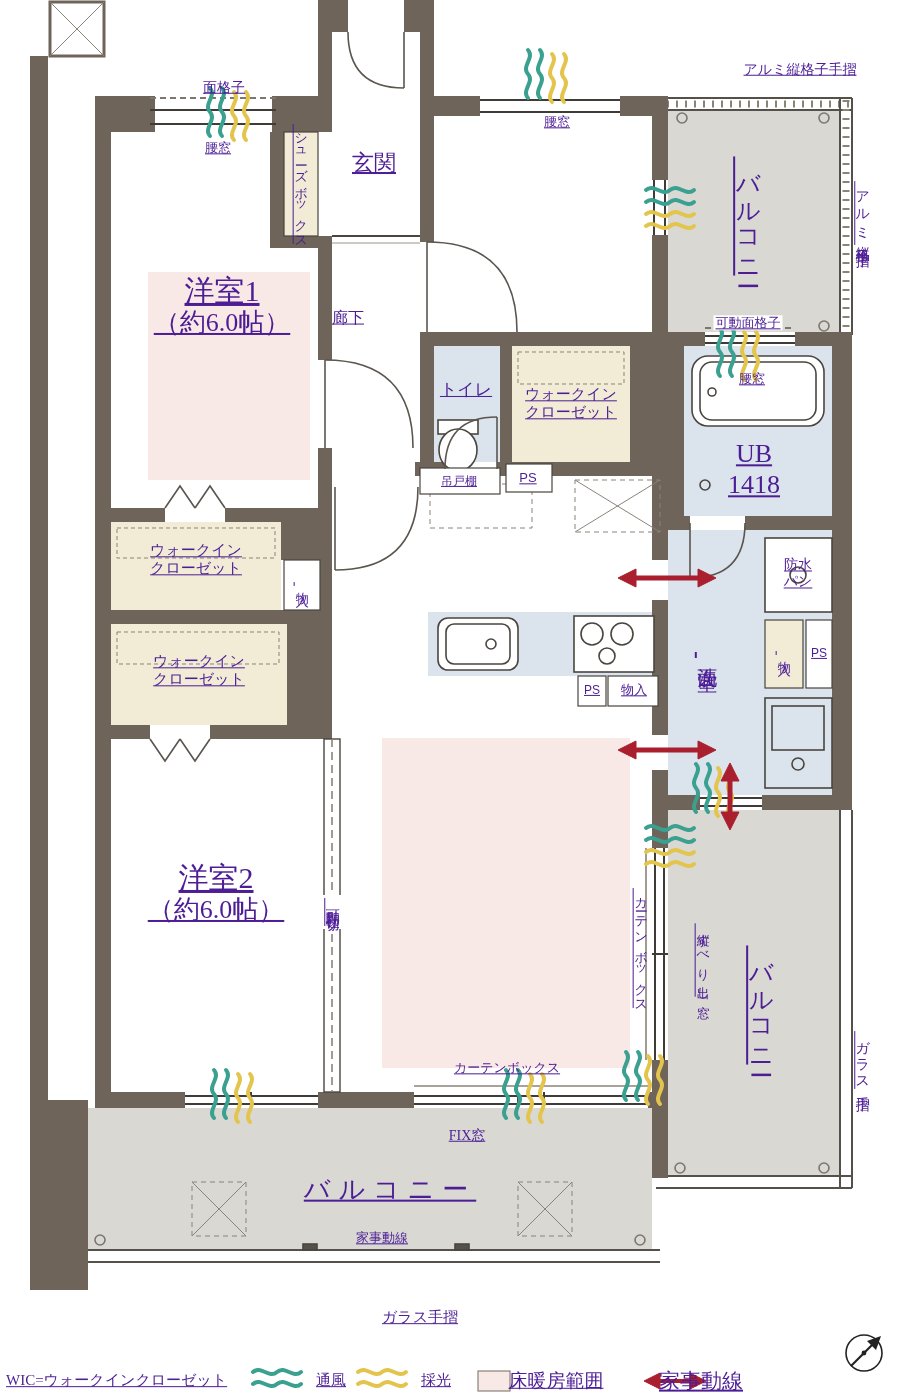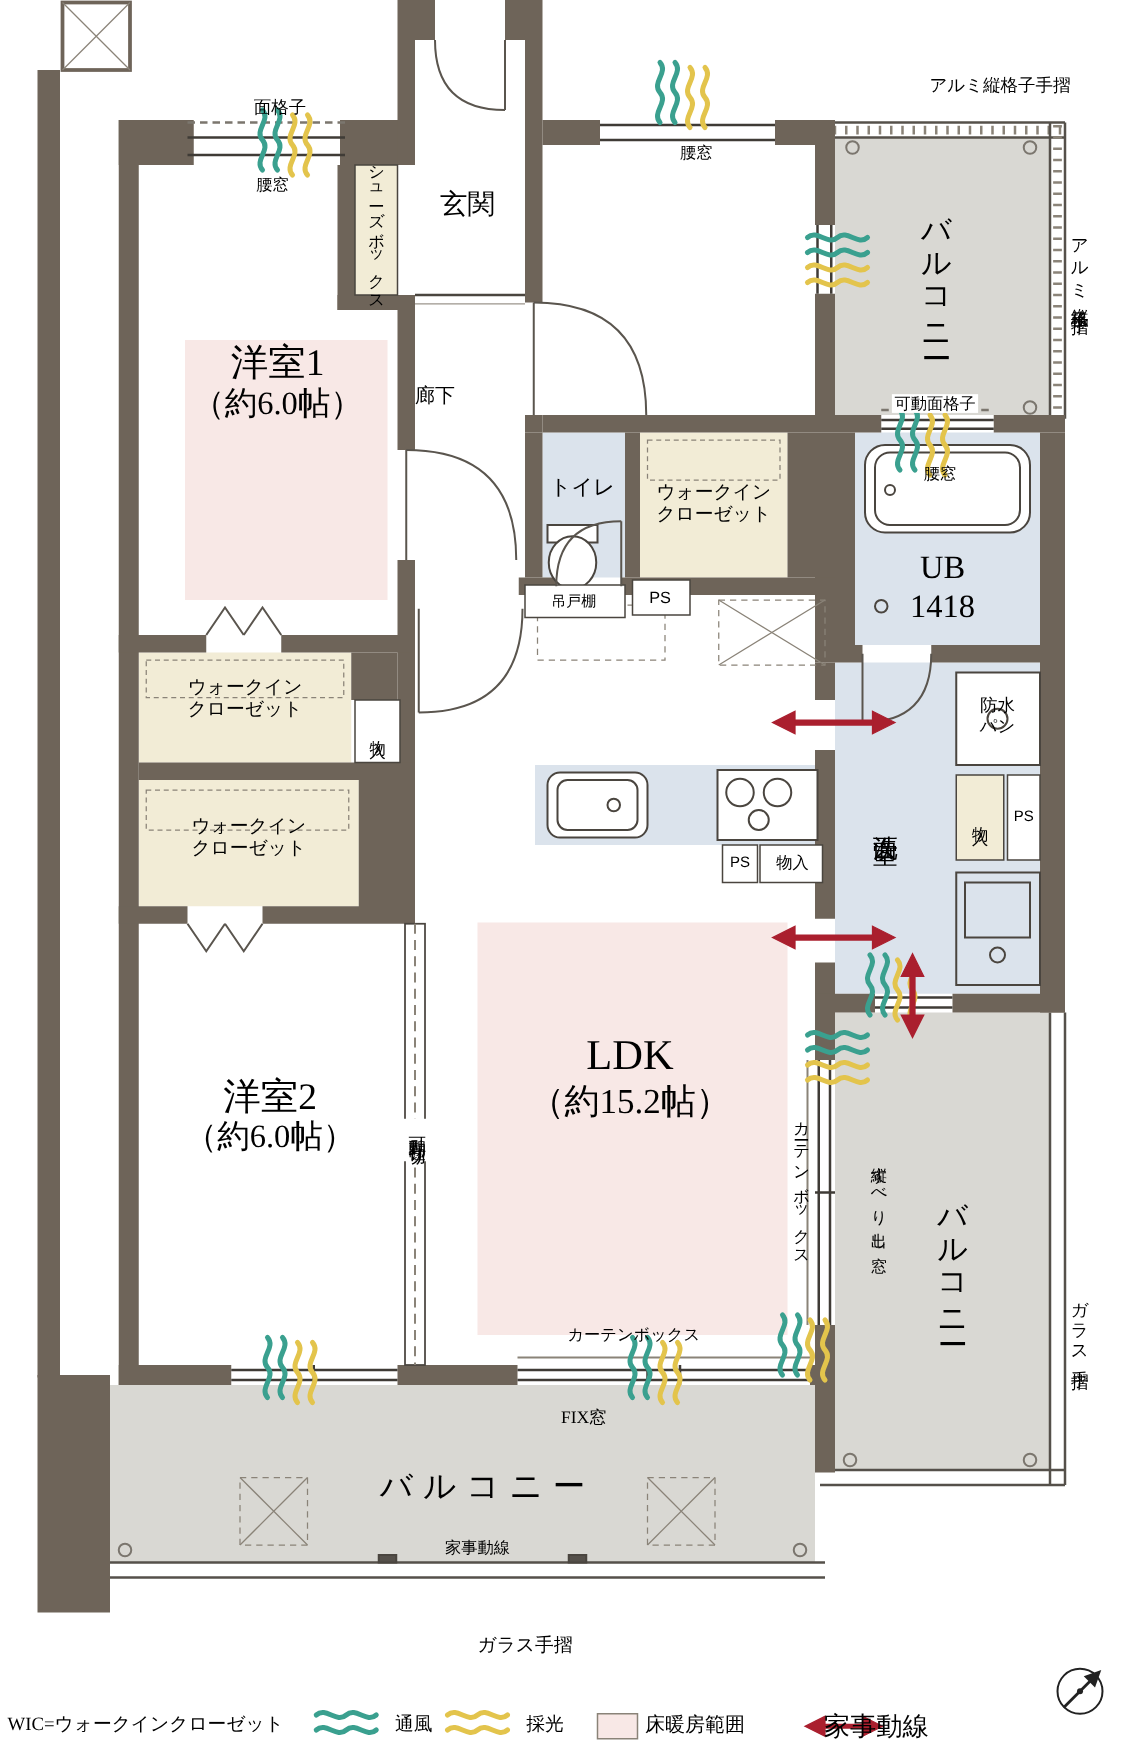--- a/index.html
+++ b/index.html
@@ -1,20 +1,20 @@
 <!DOCTYPE html>
 <html><head>
 <meta charset="utf-8">
 <style>
   html,body{margin:0;padding:0;background:#ffffff;}
   .canvas{position:relative;width:900px;height:1395px;background:#fff;
     font-family:"Liberation Serif","DejaVu Serif",serif;overflow:hidden;}
   .canvas svg{position:absolute;left:0;top:0;}
   .lbl{position:absolute;transform:translate(-50%,-50%);white-space:nowrap;
-    color:#000000;line-height:1.18;text-align:center;}
+    color:#4c1d95;line-height:1.18;text-align:center;text-decoration:underline;}
   .lbl.v{writing-mode:vertical-rl;text-orientation:upright;letter-spacing:2px;}
   .lbl.left{transform:translate(0,-50%);text-align:center;}
   .lbl.bgw{background:#fff;padding:3px 1px;}
   .sp8{letter-spacing:8px;}
   use.t{stroke:#3aa08f;}
   use.y{stroke:#e3c44c;}
 </style>
 </head>
 <body>
 
@@ -290,24 +290,20 @@
 </svg>
 
 <div class="lbl" style="left:222px;top:306px;font-size:30px">
   <div>洋室1</div>
   <div style="font-size:26px">（約6.0帖）</div>
 </div>
 <div class="lbl" style="left:216px;top:893px;font-size:30px">
   <div>洋室2</div>
   <div style="font-size:26px">（約6.0帖）</div>
 </div>
-<div class="lbl" style="left:504px;top:862px;font-size:34px">
-  <div>LDK</div>
-  <div style="font-size:28px">（約15.2帖）</div>
-</div>
 
 <div class="lbl" style="left:374px;top:163px;font-size:22px">玄関</div>
 <div class="lbl" style="left:348px;top:318px;font-size:16px">廊下</div>
 <div class="lbl" style="left:466px;top:390px;font-size:17px">トイレ</div>
 
 <div class="lbl" style="left:571px;top:404px;font-size:15px">
   <div>ウォークイン</div>
   <div>クローゼット</div>
 </div>
 <div class="lbl" style="left:196px;top:560px;font-size:15px">
@@ -355,16 +351,16 @@
 <div class="lbl" style="left:467px;top:1136px;font-size:14px">FIX窓</div>
 <div class="lbl" style="left:382px;top:1238px;font-size:13px">家事動線</div>
 
 <div class="lbl v" style="left:748px;top:216px;font-size:24px">バルコニー</div>
 <div class="lbl v" style="left:761px;top:1005px;font-size:24px">バルコニー</div>
 <div class="lbl sp8" style="left:390px;top:1190px;font-size:26px">バルコニー</div>
 
 <div class="lbl left" style="left:6px;top:1381px;font-size:15px">WIC=ウォークインクローゼット</div>
 <div class="lbl" style="left:331px;top:1381px;font-size:15px">通風</div>
 <div class="lbl" style="left:436px;top:1381px;font-size:15px">採光</div>
-<div class="lbl" style="left:556px;top:1381px;font-size:16px">床暖房範囲</div>
+<div class="lbl" style="left:556px;top:1381px;font-size:19px">床暖房範囲</div>
 <div class="lbl" style="left:701px;top:1381px;font-size:21px">家事動線</div>
 
 </div>
 
 </body></html>

